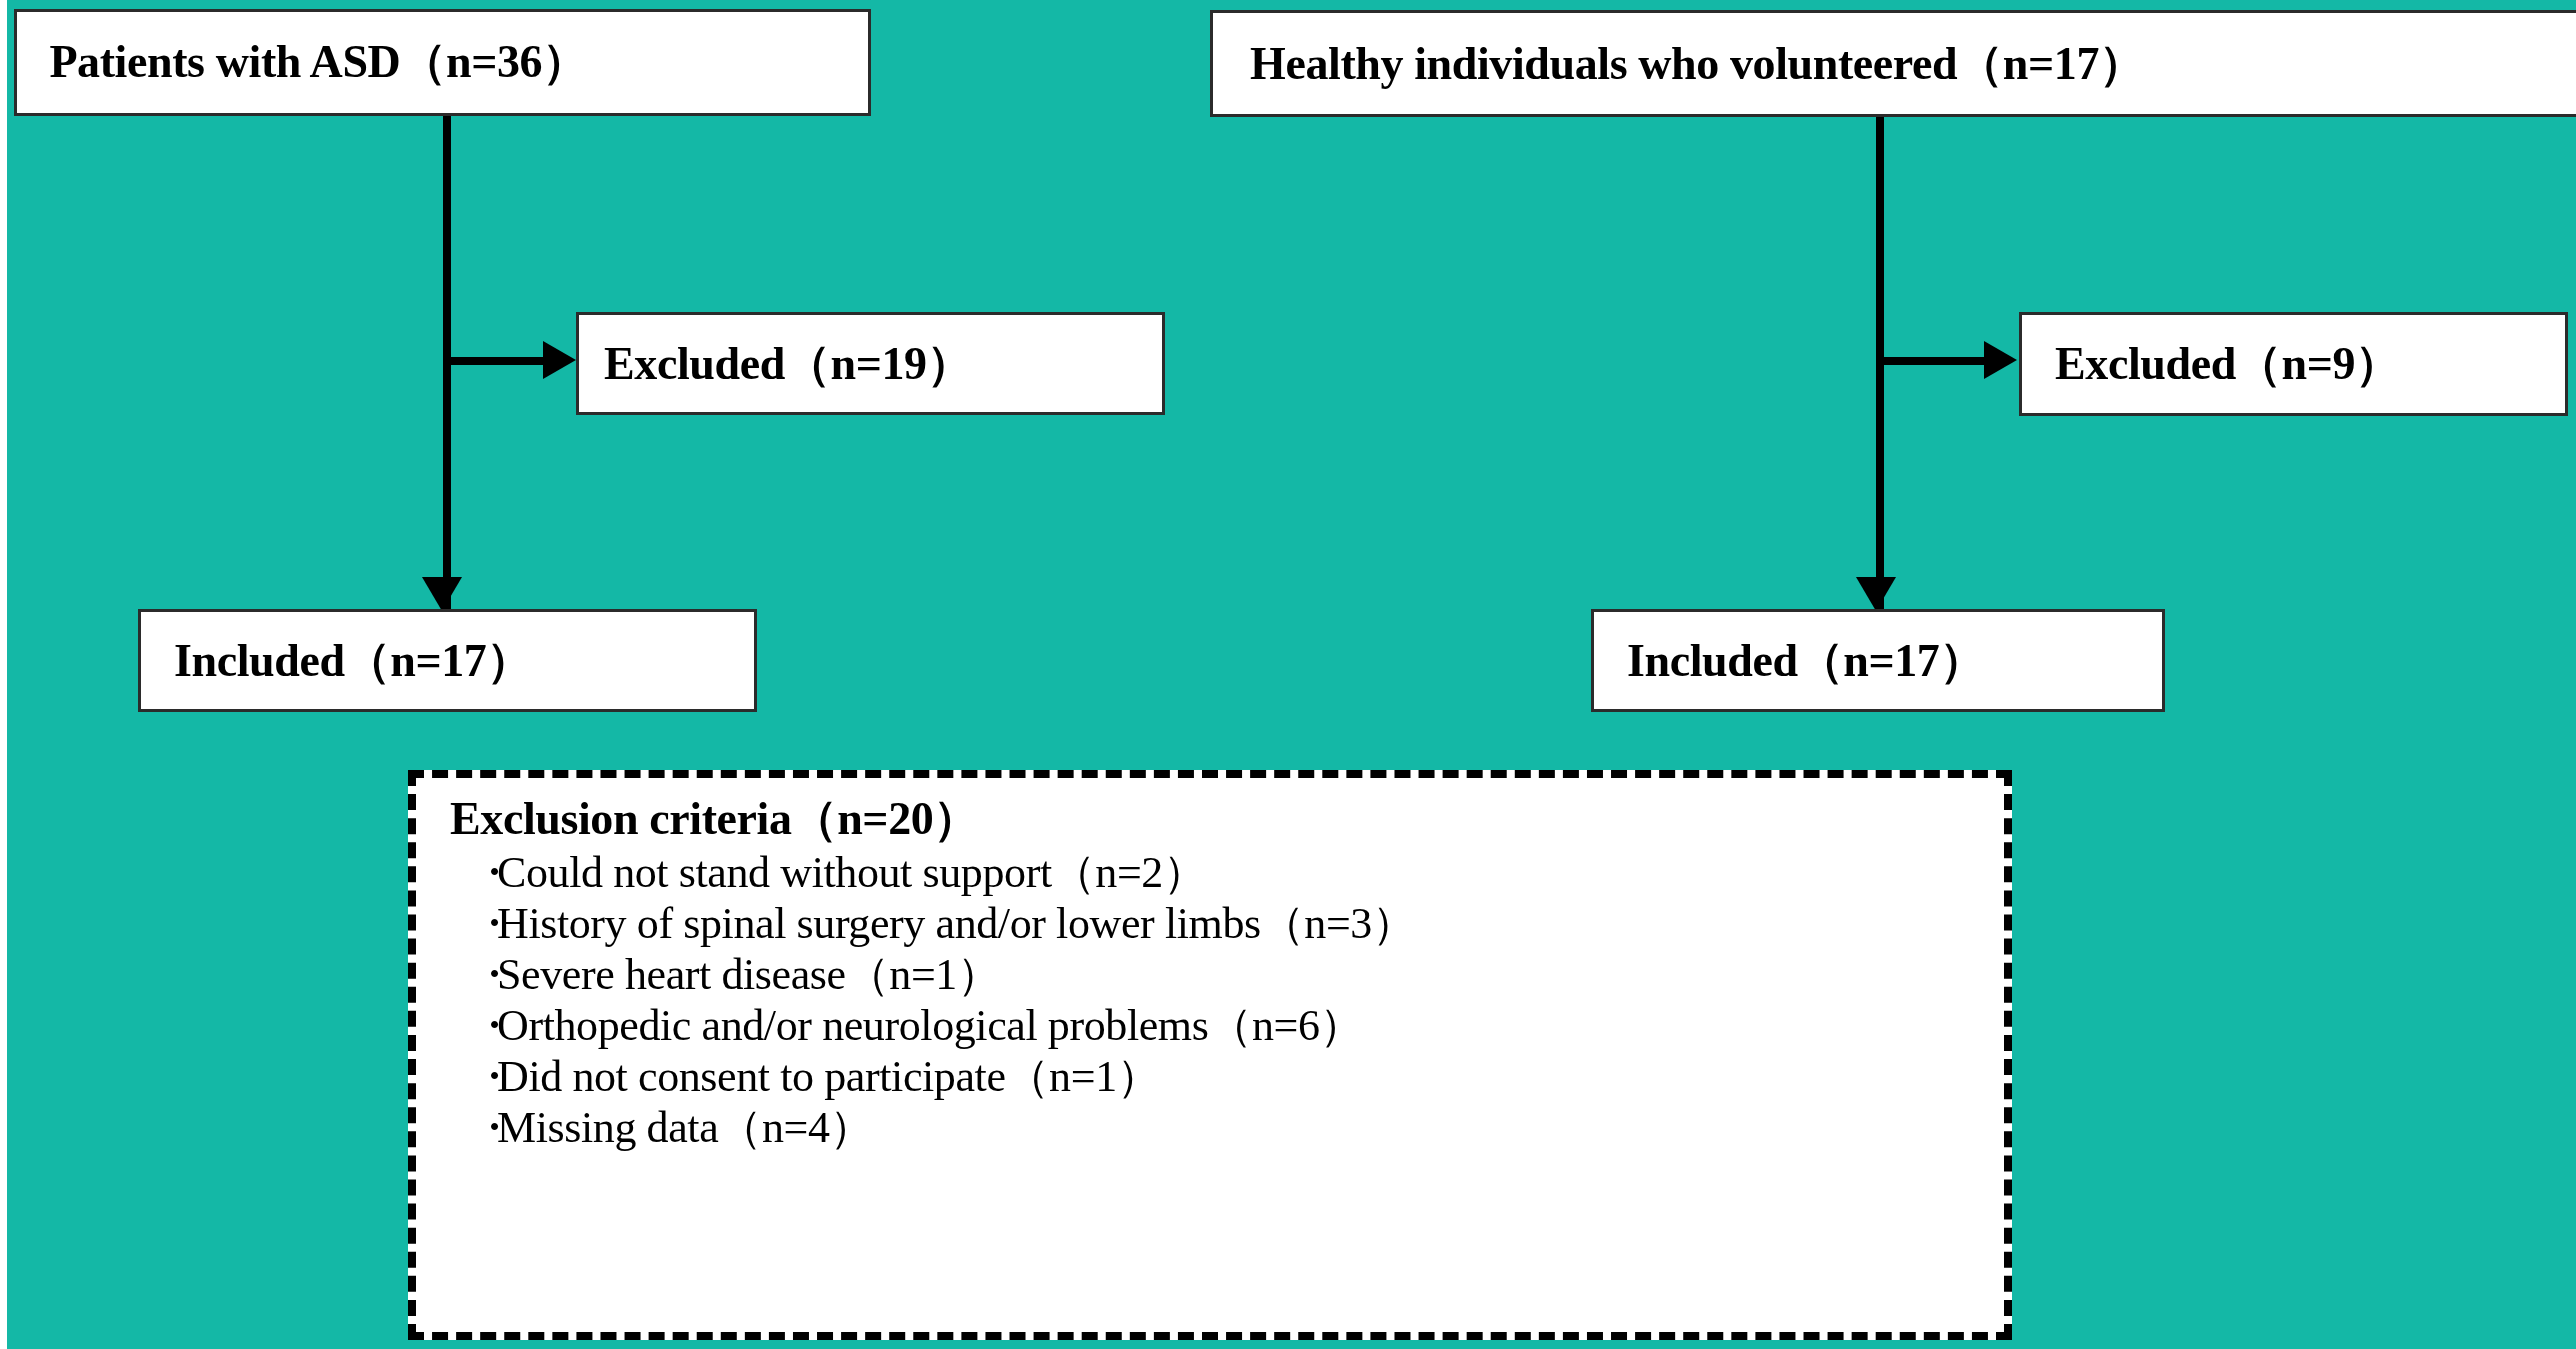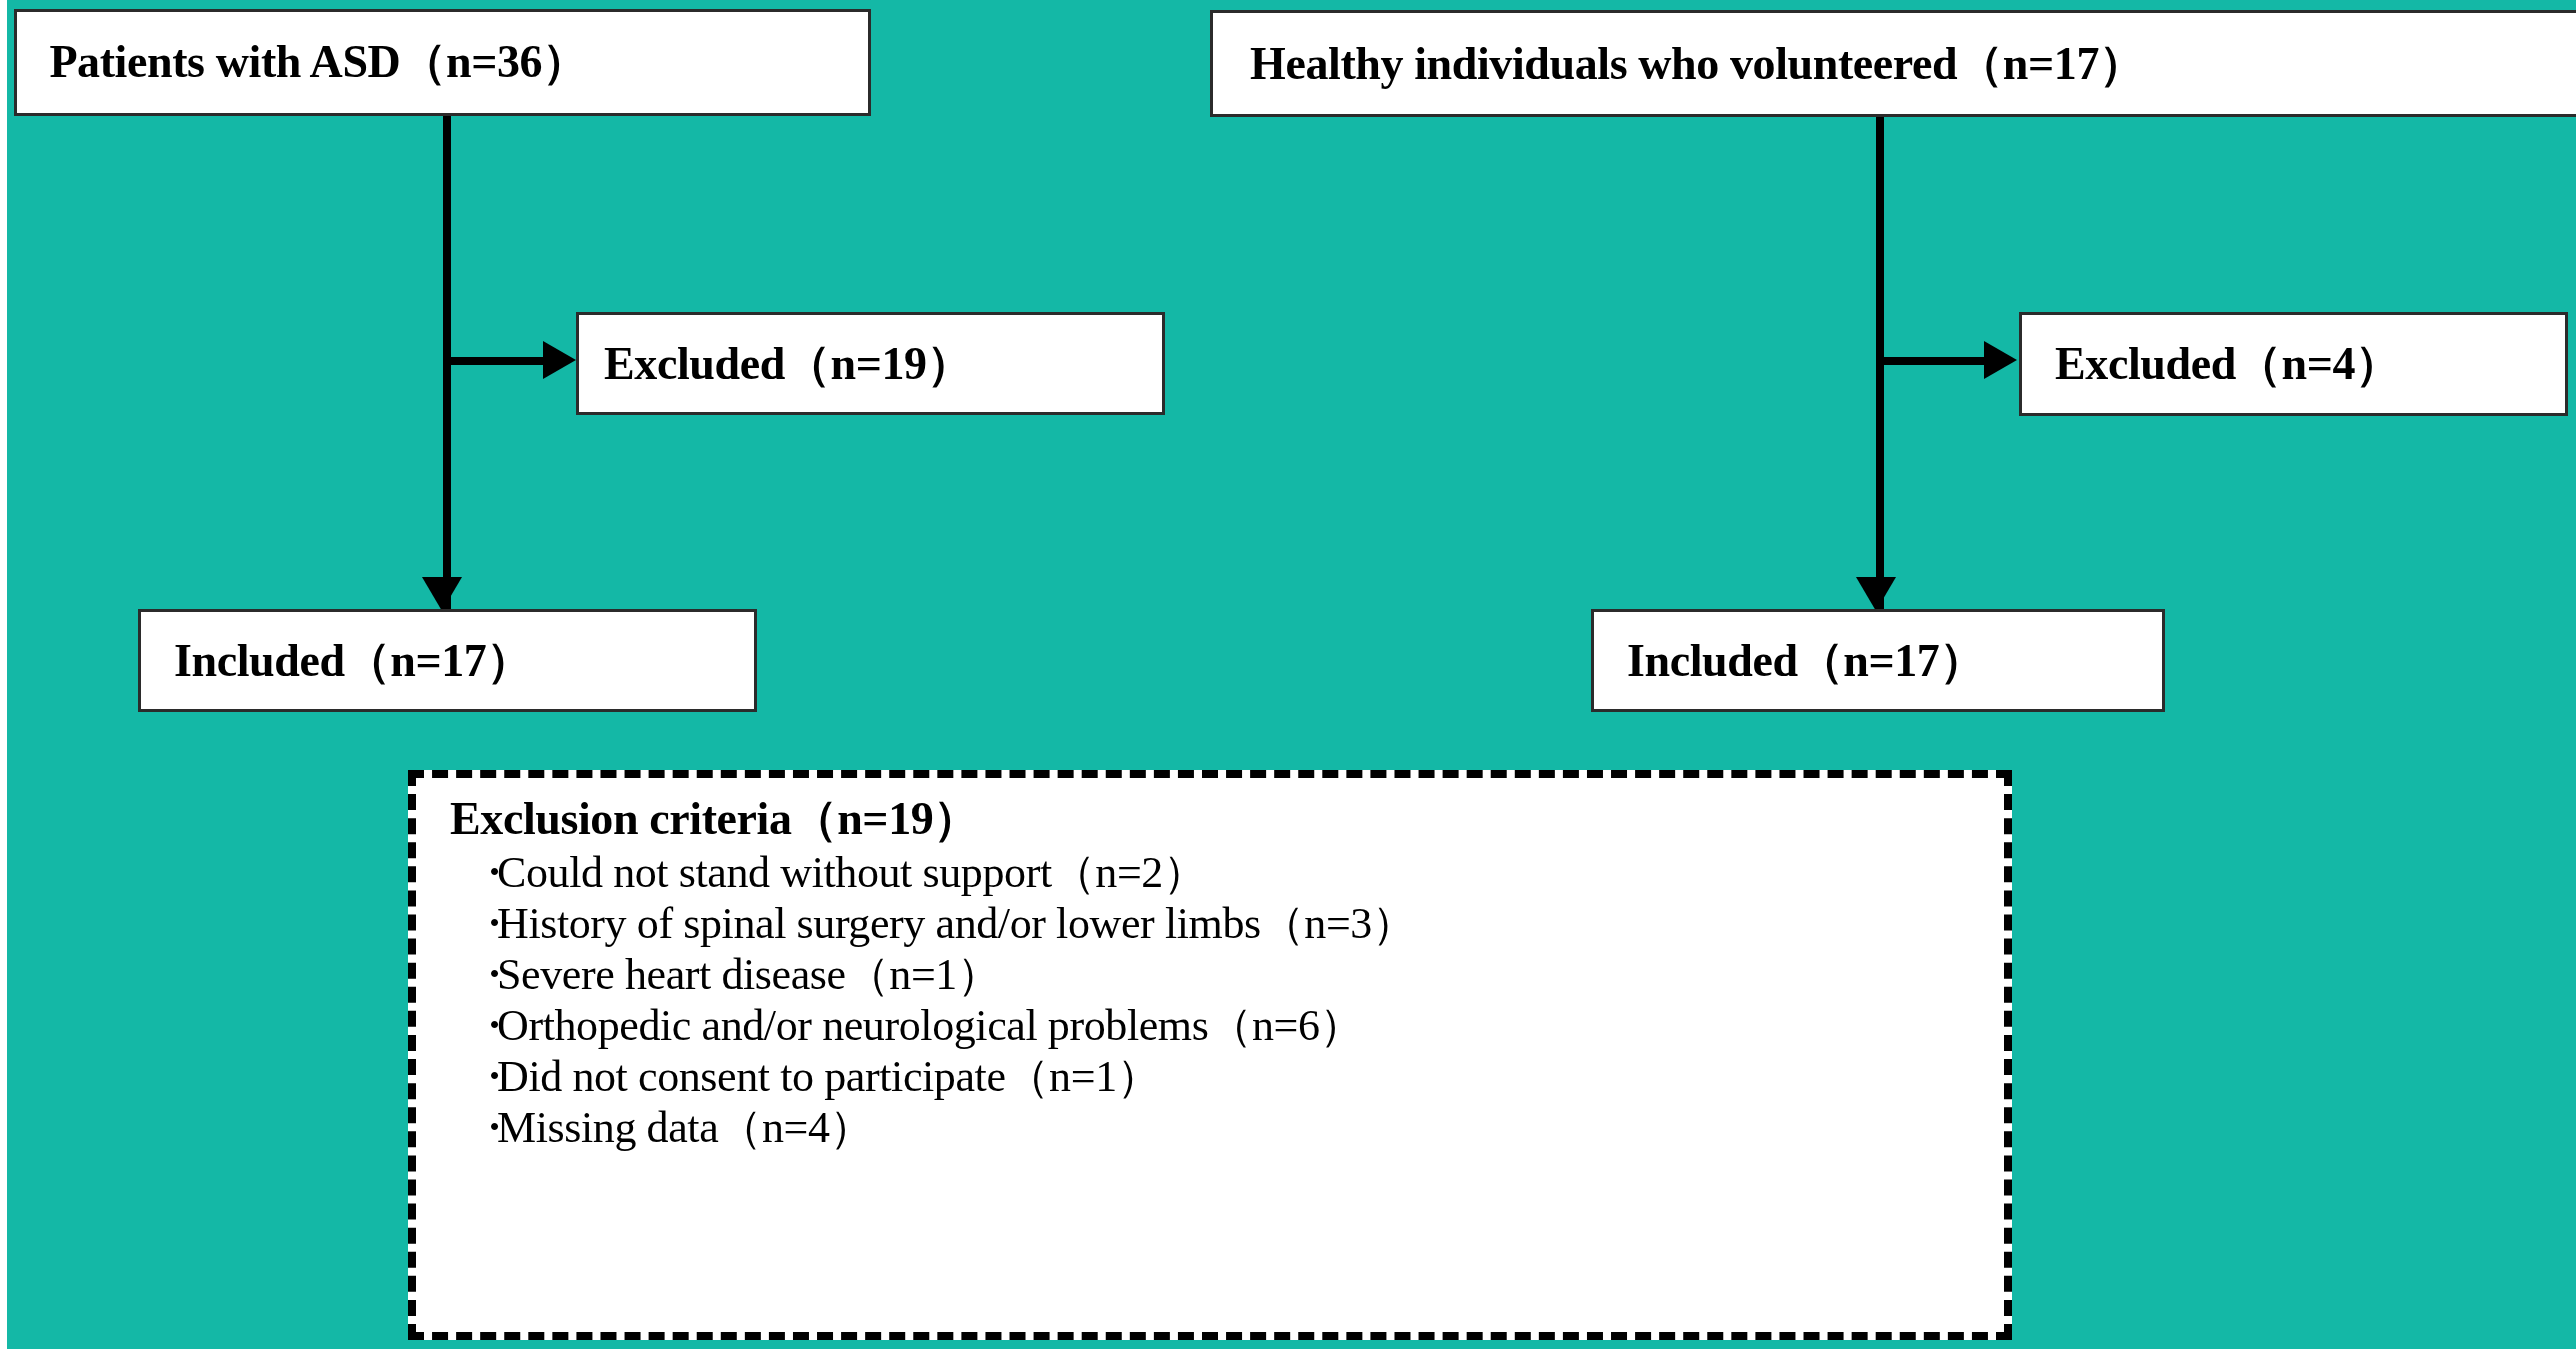--- a/index.html
+++ b/index.html
@@ -151,33 +151,33 @@
   <div class="vline" id="trunk-right"></div>
   <div class="arrow-down" id="trunk-right-head"></div>
   <div class="hline" id="branch-right"></div>
   <div class="arrow-right" id="branch-right-head"></div>
 
   <div class="node" id="box-excl-left">
     <span class="label">Excluded（n=19）</span>
   </div>
 
   <div class="node" id="box-excl-right">
-    <span class="label">Excluded（n=4）</span>
+    <span class="label">Excluded（n=9）</span>
   </div>
 
   <div class="node" id="box-incl-left">
     <span class="label">Included（n=17）</span>
   </div>
 
   <div class="node" id="box-incl-right">
     <span class="label">Included（n=17）</span>
   </div>
 
   <div id="criteria-panel">
-    <div id="criteria-title">Exclusion criteria（n=19）</div>
+    <div id="criteria-title">Exclusion criteria（n=20）</div>
     <ul id="criteria-list">
       <li>
         <span class="bullet">・</span><span>Could not stand without support（n=2）</span>
       </li>
       <li>
         <span class="bullet">・</span><span>History of spinal surgery and/or lower limbs（n=3）</span>
       </li>
       <li>
         <span class="bullet">・</span><span>Severe heart disease（n=1）</span>
       </li>

